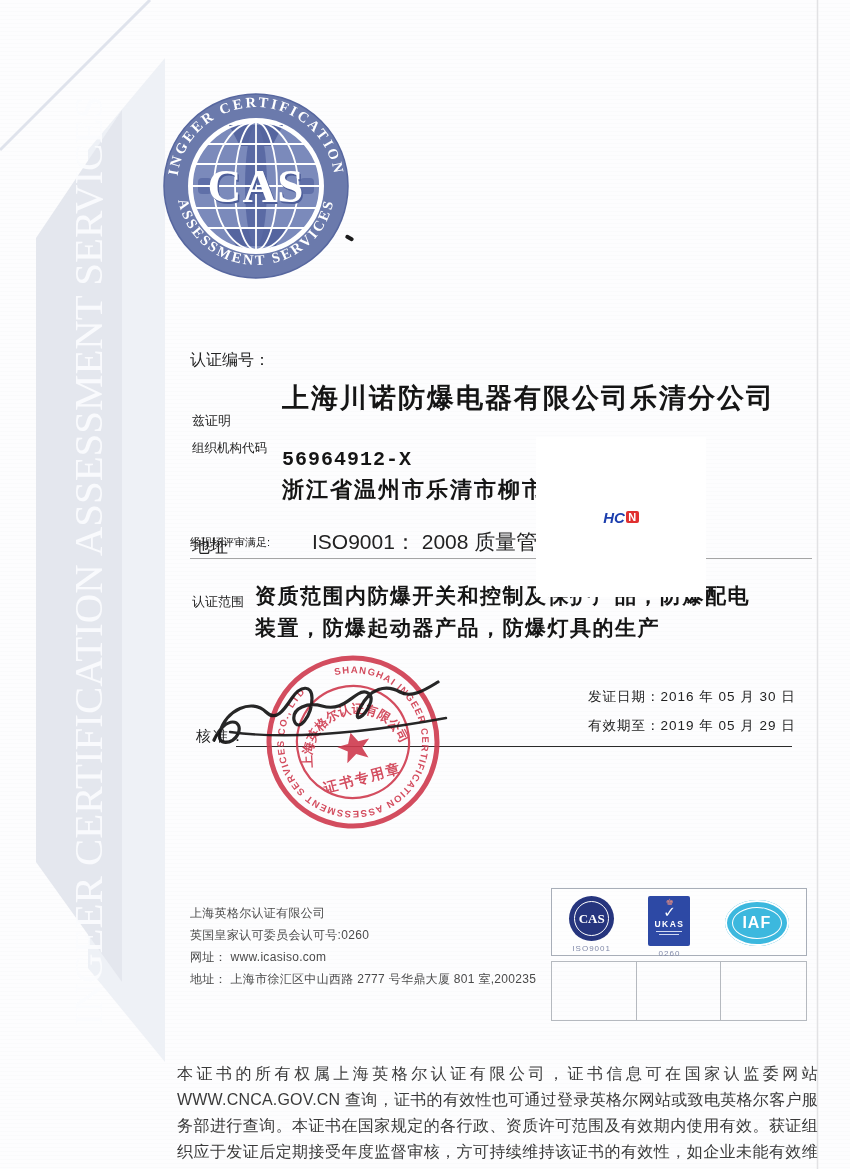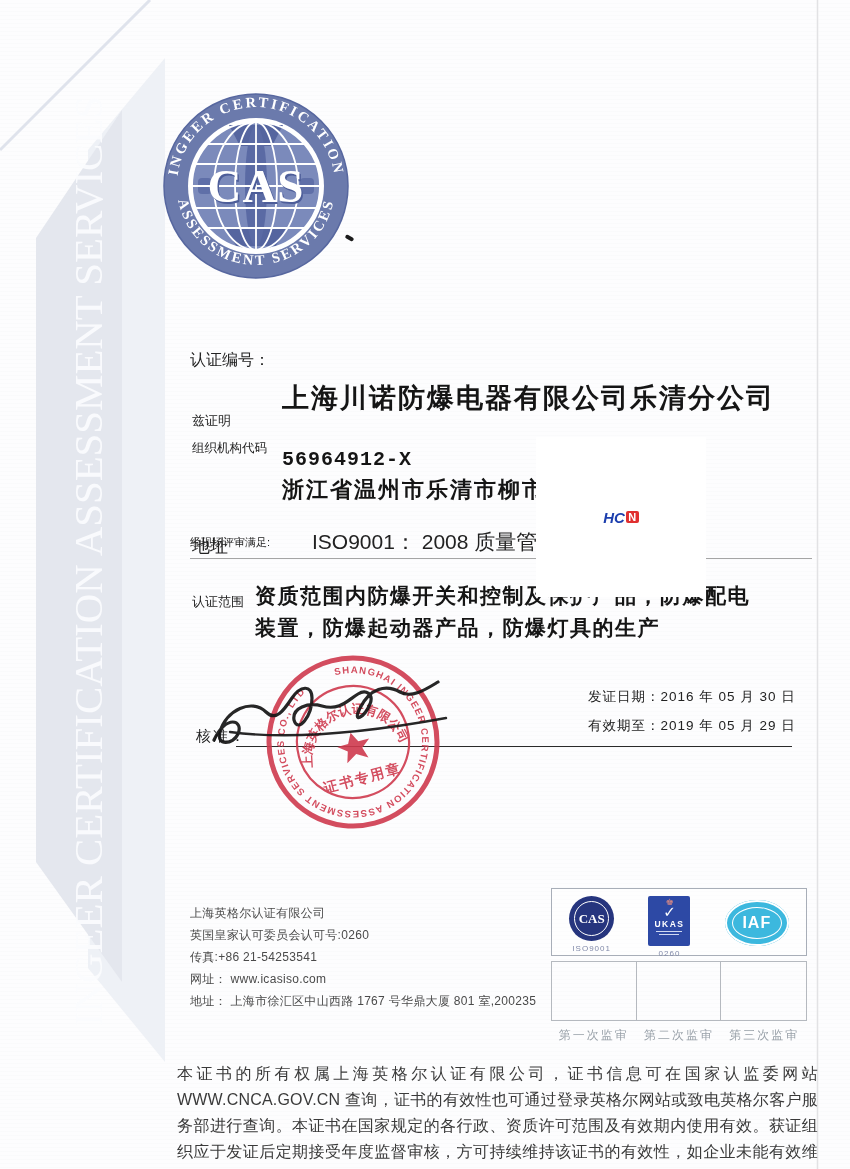--- a/index.html
+++ b/index.html
@@ -1002,23 +1002,22 @@
   <svg class="abs" style="left:200px;top:662px;" width="260" height="95" viewBox="0 0 260 95">
     <g fill="none" stroke="#151515" stroke-width="3.2" stroke-linecap="round" opacity=".92">
       <path d="M14,78 C26,52 44,58 38,72 C33,83 16,84 20,70 C26,48 52,36 66,50 C76,60 84,48 92,36 C100,24 112,22 112,36 C112,54 98,72 94,58 C92,46 108,40 122,44 C140,49 148,38 158,32 C166,27 174,32 170,42 C164,56 152,62 160,46 C170,26 186,22 200,30 C212,37 228,26 238,20"></path>
       <path d="M30,70 C90,78 170,70 246,56" stroke-width="2.4"></path>
     </g>
   </svg>
 
   <div class="abs issuer" style="left:190px;top:902px;">
     <div>上海英格尔认证有限公司</div>
     <div>英国皇家认可委员会认可号:0260</div>
-    <div>传真:+86 21-54253541</div>
     <div>网址： www.icasiso.com</div>
-    <div>地址： 上海市徐汇区中山西路 1767 号华鼎大厦 801 室,200235</div>
+    <div>地址： 上海市徐汇区中山西路 2777 号华鼎大厦 801 室,200235</div>
   </div>
 
   <div class="abs acc-box" style="left:551px;top:888px;width:256px;height:68px;">
     <div class="acc-col">
       <div class="cas-mini">
           <span>CAS</span>
         </div>
       <div class="acc-cap">ISO9001</div>
     </div>
     <div class="acc-col">
@@ -1036,21 +1035,16 @@
           <span>IAF</span>
         </div>
     </div>
   </div>
 
   <div class="abs sv-table" style="left:551px;top:961px;width:256px;height:60px;">
     <div></div>
     <div></div>
     <div></div>
   </div>
-  <div class="abs sv-labels" style="left:551px;top:1027px;width:256px;">
-    <div>第一次监审</div>
-    <div>第二次监审</div>
-    <div>第三次监审</div>
-  </div>
 
   <div class="abs disclaimer" style="left:177px;top:1061px;width:641px;">本证书的所有权属上海英格尔认证有限公司，证书信息可在国家认监委网站 WWW.CNCA.GOV.CN 查询，证书的有效性也可通过登录英格尔网站或致电英格尔客户服务部进行查询。本证书在国家规定的各行政、资质许可范围及有效期内使用有效。获证组织应于发证后定期接受年度监督审核，方可持续维持该证书的有效性，如企业未能有效维持以上管理体系,英格尔有权收回。</div>
 
 </div>
 
 </body></html>

